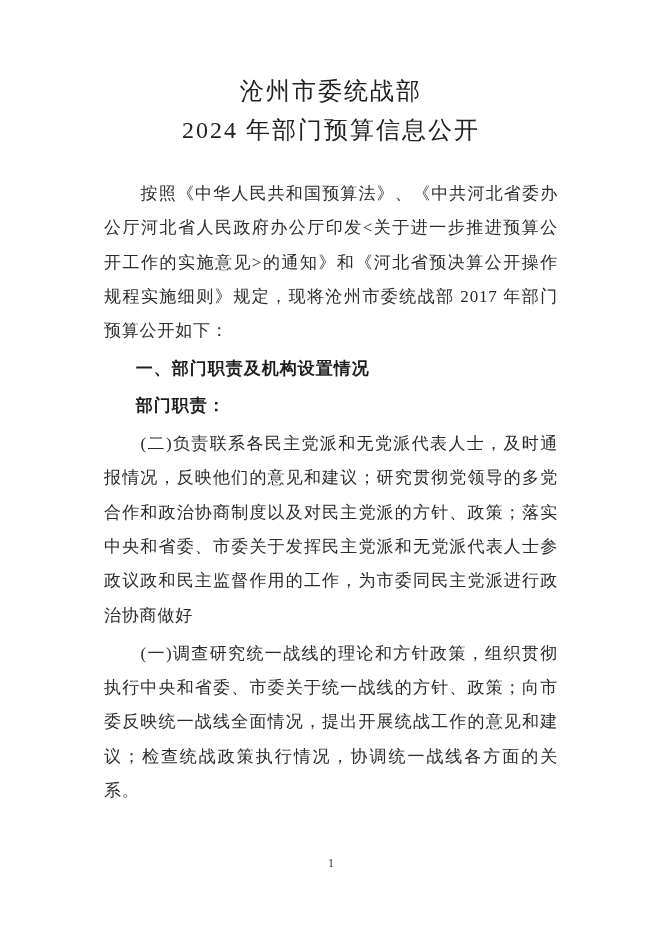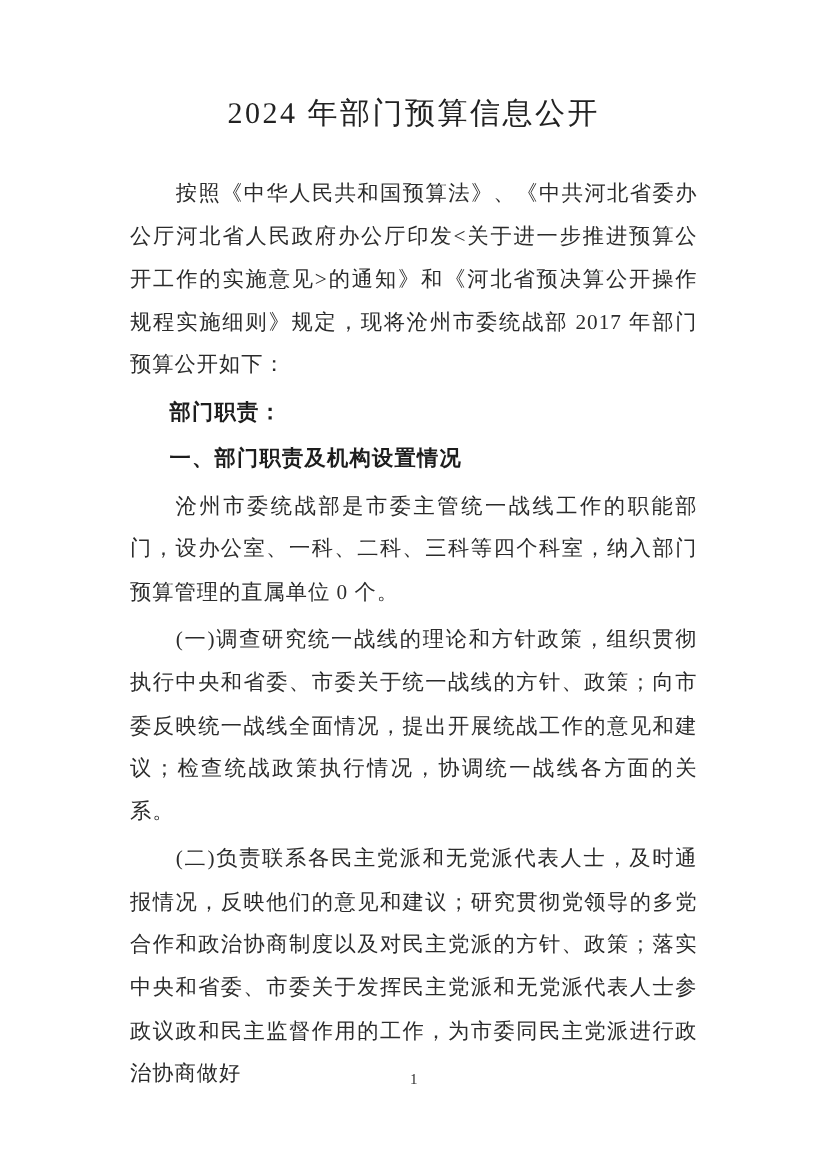--- a/index.html
+++ b/index.html
@@ -74,32 +74,32 @@
     color: #333333;
   }
 </style>
 </head>
 <body>
 
 <div class="page">
   <div class="content">
 
     <h1 class="title">
+      <span class="title-line">沧州市委统战部</span>
       <span class="title-line">2024 年部门预算信息公开</span>
     </h1>
 
     <div class="doc-body">
       <p class="para">按照《中华人民共和国预算法》、《中共河北省委办公厅河北省人民政府办公厅印发&lt;关于进一步推进预算公开工作的实施意见&gt;的通知》和《河北省预决算公开操作规程实施细则》规定，现将沧州市委统战部 2017 年部门预算公开如下：</p>
 
+      <p class="heading">一、部门职责及机构设置情况</p>
+
       <p class="heading">部门职责：</p>
 
-      <p class="heading">一、部门职责及机构设置情况</p>
 
-      <p class="para">沧州市委统战部是市委主管统一战线工作的职能部门，设办公室、一科、二科、三科等四个科室，纳入部门预算管理的直属单位 0 个。</p>
+      <p class="para">(二)负责联系各民主党派和无党派代表人士，及时通报情况，反映他们的意见和建议；研究贯彻党领导的多党合作和政治协商制度以及对民主党派的方针、政策；落实中央和省委、市委关于发挥民主党派和无党派代表人士参政议政和民主监督作用的工作，为市委同民主党派进行政治协商做好</p>
 
       <p class="para">(一)调查研究统一战线的理论和方针政策，组织贯彻执行中央和省委、市委关于统一战线的方针、政策；向市委反映统一战线全面情况，提出开展统战工作的意见和建议；检查统战政策执行情况，协调统一战线各方面的关系。</p>
-
-      <p class="para">(二)负责联系各民主党派和无党派代表人士，及时通报情况，反映他们的意见和建议；研究贯彻党领导的多党合作和政治协商制度以及对民主党派的方针、政策；落实中央和省委、市委关于发挥民主党派和无党派代表人士参政议政和民主监督作用的工作，为市委同民主党派进行政治协商做好</p>
     </div>
   </div>
 
   <div class="footer">1</div>
 </div>
 
 </body></html>

